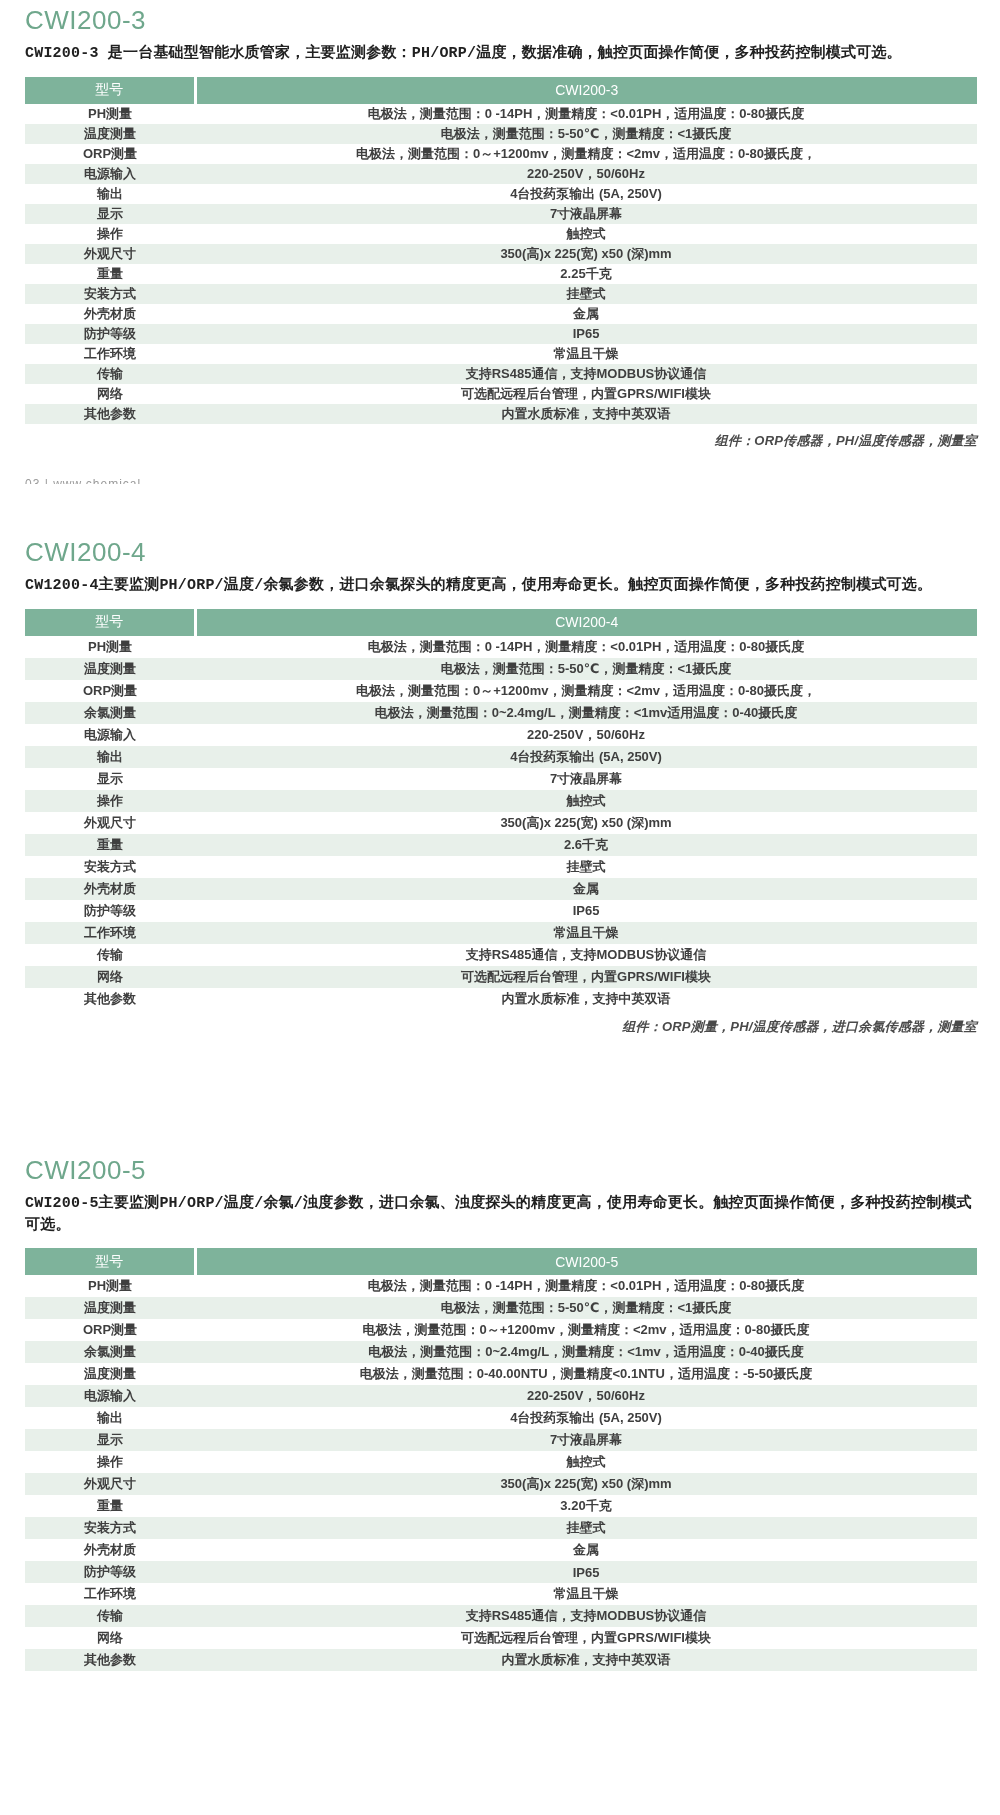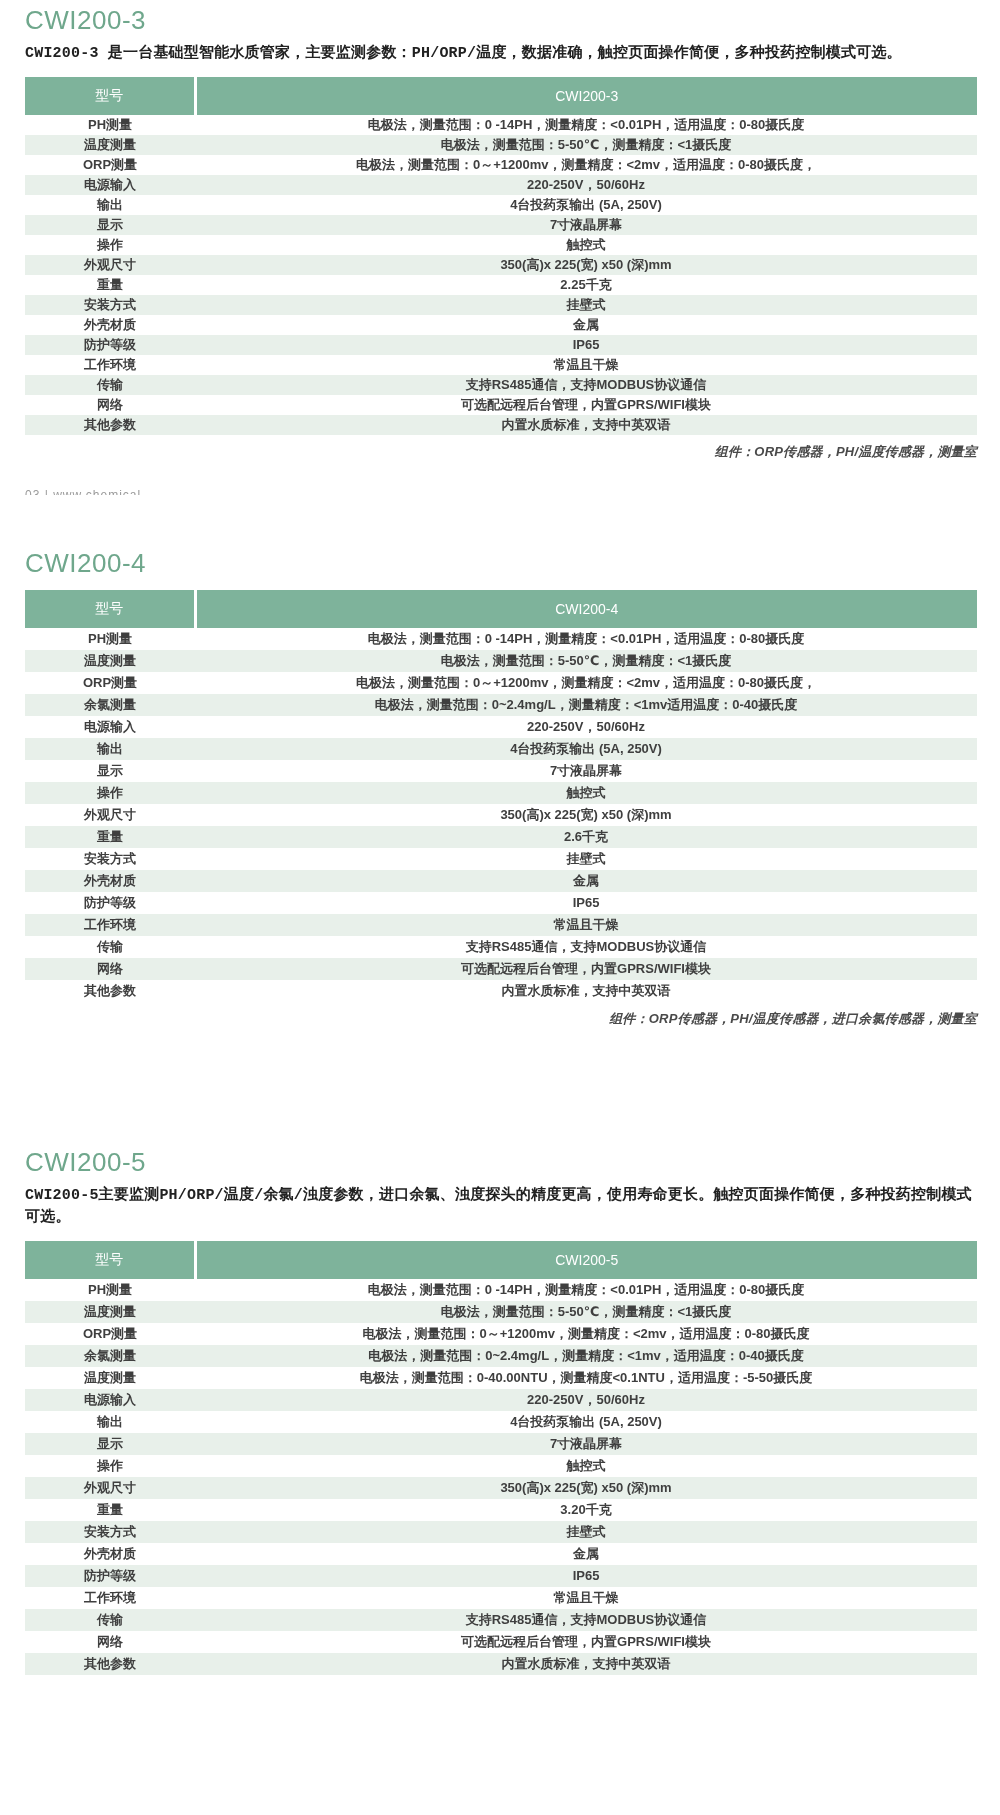--- a/index.html
+++ b/index.html
@@ -18,21 +18,21 @@
     margin-top:8px; font-size:15px; font-weight:700; color:#212121;
     line-height:1.45; letter-spacing:0.2px;font-family:Liberation Mono, monospace;
   }
   table.spec-table {
     width:952px; border-collapse:collapse; table-layout:fixed;
     margin-top:12px;
   }
   table.spec-table col.c1 { width:170px; }
   table.spec-table thead th {
     background:#7eb39b; color:#ffffff; font-size:14px; font-weight:500;
-    height:38px; text-align:center; vertical-align:middle;
+    height:27px; text-align:center; vertical-align:middle;
   }
   table.spec-table thead th:first-child { border-right:3px solid #ffffff; }
   table.spec-table tbody td {
     font-size:13px; font-weight:600; color:#3f3f3f;
     text-align:center; vertical-align:middle;
     white-space:nowrap; overflow:hidden;
   }
   table.rows-20 tbody tr { height:20px; }
   table.rows-22 tbody tr { height:22px; }
   table.spec-table tbody tr:nth-child(even) { background:#e8f0ea; }
@@ -134,20 +134,21 @@
   </table>
   <div class="footnote">组件：ORP传感器，PH/温度传感器，测量室</div>
 </section>
 
 <div class="edge-fragment top-left">03 | www.chemical</div>
 
 <div class="gap-before-title2"></div>
 
 <section>
   <h2 class="section-title">CWI200-4</h2>
+  <p class="section-desc">CW1200-4主要监测PH/ORP/温度/余氯参数，进口余氯探头的精度更高，使用寿命更长。触控页面操作简便，多种投药控制模式可选。</p>
   <table class="spec-table rows-22">
     <colgroup>
         <col class="c1">
         <col class="c2">
       </colgroup>
     <thead>
       <tr>
         <th>型号</th>
         <th>CWI200-4</th>
       </tr>
@@ -216,21 +217,21 @@
         <tr>
           <td>网络</td>
           <td>可选配远程后台管理，内置GPRS/WIFI模块</td>
         </tr>
         <tr>
           <td>其他参数</td>
           <td>内置水质标准，支持中英双语</td>
         </tr>
       </tbody>
   </table>
-  <div class="footnote">组件：ORP传感器，PH/温度传感器，进口余氯传感器，测量室</div>
+  <div class="footnote">组件：ORP测量，PH/温度传感器，进口余氯传感器，测量室</div>
 </section>
 
 <div class="gap-before-title3"></div>
 
 <section>
   <h2 class="section-title">CWI200-5</h2>
   <p class="section-desc">CWI200-5主要监测PH/ORP/温度/余氯/浊度参数，进口余氯、浊度探头的精度更高，使用寿命更长。触控页面操作简便，多种投药控制模式可选。</p>
   <table class="spec-table rows-22">
     <colgroup>
         <col class="c1">

